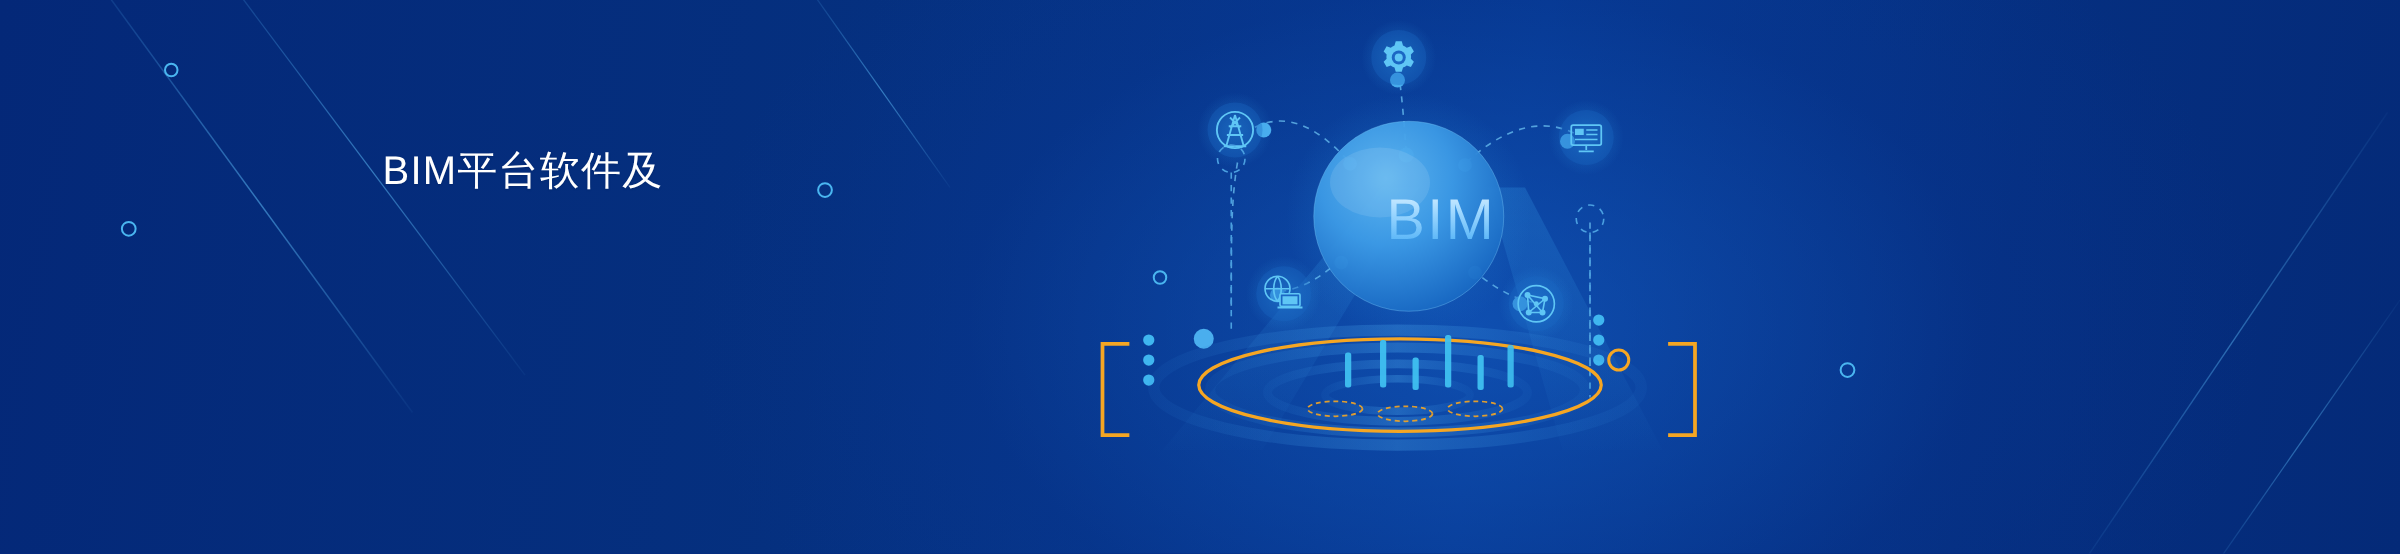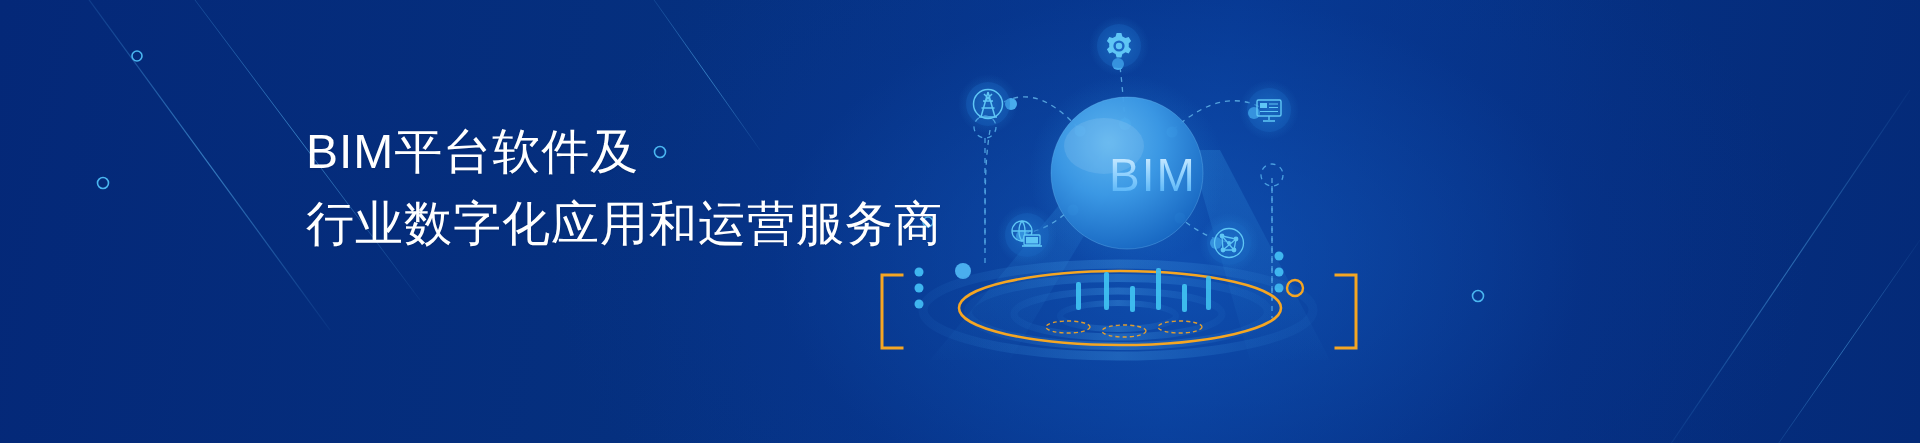--- a/index.html
+++ b/index.html
@@ -11,23 +11,23 @@
   .banner{
     position:relative;width:1920px;height:443px;overflow:hidden;
     background:
       radial-gradient(ellipse 900px 600px at 1180px 260px, rgba(22,96,200,0.55) 0%, rgba(10,55,150,0.25) 45%, rgba(4,40,125,0) 70%),
       linear-gradient(100deg,#042878 0%,#05307f 35%,#063a93 62%,#052f80 82%,#042a78 100%);
   }
   
   .deco{position:absolute;inset:0;pointer-events:none;}
   
   .headline{
-    position:absolute;left:306px;top:116px;width:640px;
+    position:absolute;left:306px;top:100px;width:640px;
     color:#ffffff;
-    font-size:48px;line-height:72px;font-weight:400;
+    font-size:32px;line-height:72px;font-weight:400;
     letter-spacing:1px;
     text-shadow:0 1px 2px rgba(0,0,0,0.12);
     white-space:nowrap;
   }
   .headline .ln{display:block;}
   .bim-label{
     position:absolute;left:1078px;top:148px;width:150px;
     text-align:center;
     font-size:46px;font-weight:400;letter-spacing:2px;
     background:linear-gradient(180deg,#e8f6ff 0%,#9fd8ff 40%,#3fa9f5 100%);
@@ -86,21 +86,20 @@
       <circle cx="137" cy="56" r="5"></circle>
       <circle cx="103" cy="183" r="5.5"></circle>
       <circle cx="660" cy="152" r="5.5"></circle>
       <circle cx="928" cy="222" r="5"></circle>
       <circle cx="1478" cy="296" r="5.5"></circle>
     </g>
   </svg>
 
   <div class="headline">
     <span class="ln">BIM平台软件及</span>
-    <span class="ln">行业数字化应用和运营服务商</span>
   </div>
 
   <svg class="deco" width="1920" height="443" viewBox="0 0 1920 443">
 
     <g>
       <polygon points="1105,150 1135,150 1010,360 930,360" fill="url(#beamGrad)"></polygon>
       <polygon points="1190,150 1220,150 1330,360 1250,360" fill="url(#beamGrad)"></polygon>
     </g>
 
     <g fill="none" stroke="#6cc2f2" stroke-width="1.3" stroke-dasharray="5 5" opacity="0.75">

